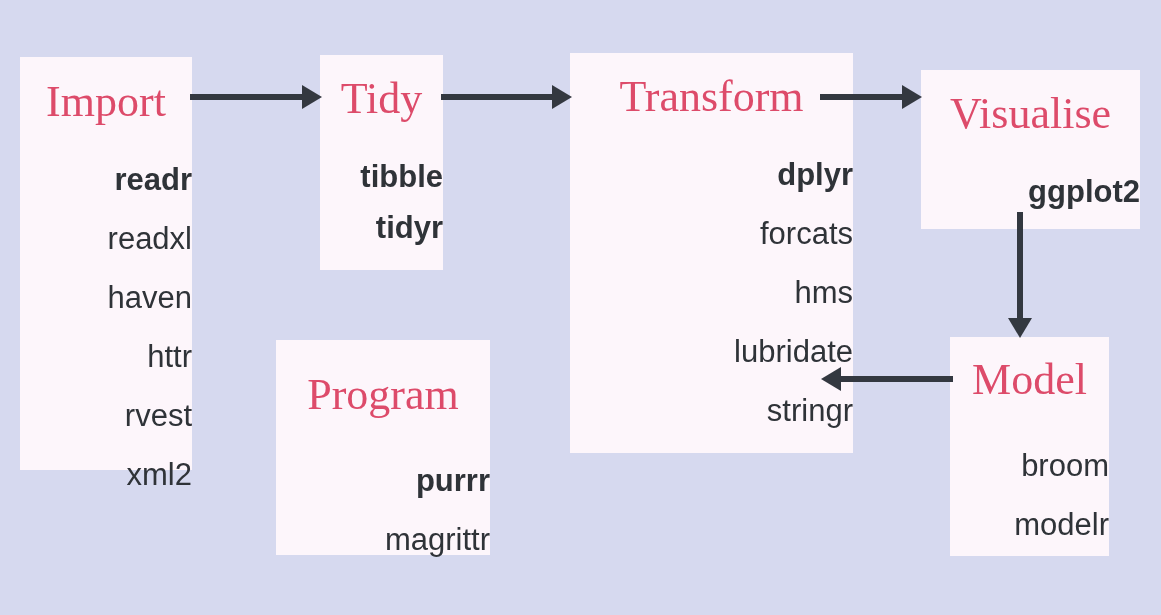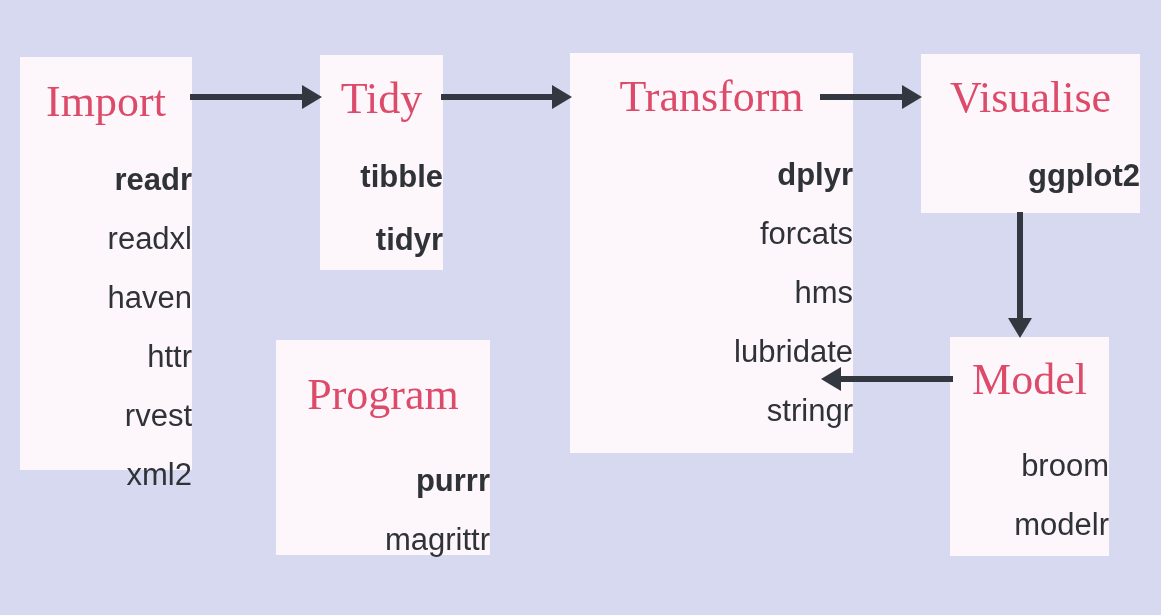--- a/index.html
+++ b/index.html
@@ -52,33 +52,33 @@
     white-space: nowrap;
   }
   .pkg.bold {
     font-weight: 700;
   }
 
   
   #box-import   { left: 20px;  top: 57px;  width: 172px; height: 413px; }
   #box-tidy     { left: 320px; top: 55px;  width: 123px; height: 215px; }
   #box-transform{ left: 570px; top: 53px;  width: 283px; height: 400px; }
-  #box-visualise{ left: 921px; top: 54px;  width: 219px; height: 159px; }
+  #box-visualise{ left: 921px; top: 70px;  width: 219px; height: 159px; }
   #box-program  { left: 276px; top: 340px; width: 214px; height: 215px; }
   #box-model    { left: 950px; top: 337px; width: 159px; height: 219px; }
 
   #box-import   .stage-title { font-size: 44px; margin-top: 23px; }
   #box-tidy     .stage-title { font-size: 44px; margin-top: 22px; }
   #box-transform .stage-title{ font-size: 44px; margin-top: 22px; }
   #box-visualise .stage-title{ font-size: 44px; margin-top: 22px; }
   #box-program  .stage-title { font-size: 44px; margin-top: 33px; text-align: right; }
   #box-model    .stage-title { font-size: 44px; margin-top: 21px; }
 
   #box-import   .pkg-list { margin-top: 40px; gap: 28px; }
-  #box-tidy     .pkg-list { margin-top: 40px; gap: 32px; }
+  #box-tidy     .pkg-list { margin-top: 40px; gap: 20px; }
   #box-transform .pkg-list{ margin-top: 40px; gap: 28px; }
   #box-visualise .pkg-list{ margin-top: 40px; gap: 28px; }
   #box-program  .pkg-list { margin-top: 48px; gap: 28px; }
   #box-model    .pkg-list { margin-top: 48px; gap: 28px; }
 
   .arrow {
     position: absolute;
     overflow: visible;
   }
   .arrow svg { display: block; }

